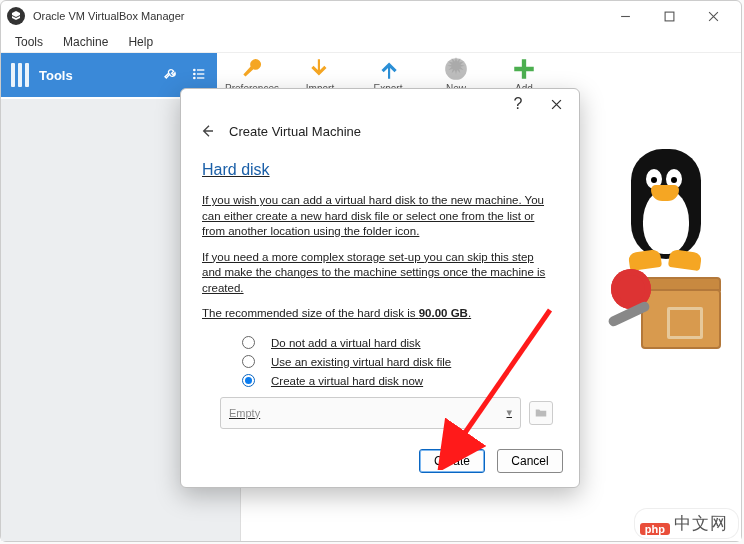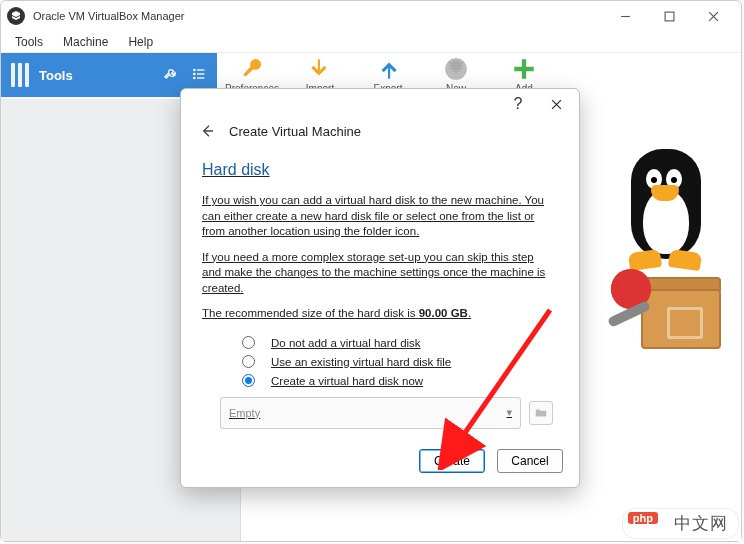--- a/index.html
+++ b/index.html
@@ -70,21 +70,21 @@
   .filechooser .combo { flex:1; border:1px solid #ccc; border-radius:3px; height:32px; display:flex; align-items:center; padding:0 8px; font-size:11px; color:#888; justify-content:space-between; background:#fafafa; }
   .filechooser .folder { width:24px; height:24px; border:1px solid #ccc; border-radius:3px; display:flex; align-items:center; justify-content:center; background:#fafafa; color:#999; }
   .dlg-footer { display:flex; justify-content:flex-end; gap:12px; padding: 10px 16px 14px 16px; }
   .btn { width:66px; height:24px; border:1px solid #888; border-radius:3px; font-size:12px; display:flex; align-items:center; justify-content:center; background:#fdfdfd; cursor:pointer; }
   .btn.primary { border-color:#0a66c2; box-shadow: inset 0 0 0 1px #7db7ef; }
 
   
   .arrow-svg { position:absolute; left:400px; top:300px; width:170px; height:170px; pointer-events:none; }
 
   
-  .watermark { position:absolute; right:6px; bottom:6px; background:#fff; border-radius:12px; padding:3px 10px 3px 5px; font-size:12px; display:flex; align-items:flex-start; gap:16px; box-shadow:0 0 0 1px #eee; }
+  .watermark { position:absolute; right:6px; bottom:6px; background:#fff; border-radius:12px; padding:3px 10px 3px 5px; font-size:12px; display:flex; align-items:flex-end; gap:4px; box-shadow:0 0 0 1px #eee; }
   .watermark .p { background:#e94e3a; color:#fff; font-weight:700; padding:0 5px; border-radius:3px; font-size:11px; }
   .watermark .t { color:#555; letter-spacing:1px; font-size:17px; }
 </style>
 </head>
 <body>
 
 <div class="main-window">
 
   <div class="titlebar">
     <div class="appicon">

